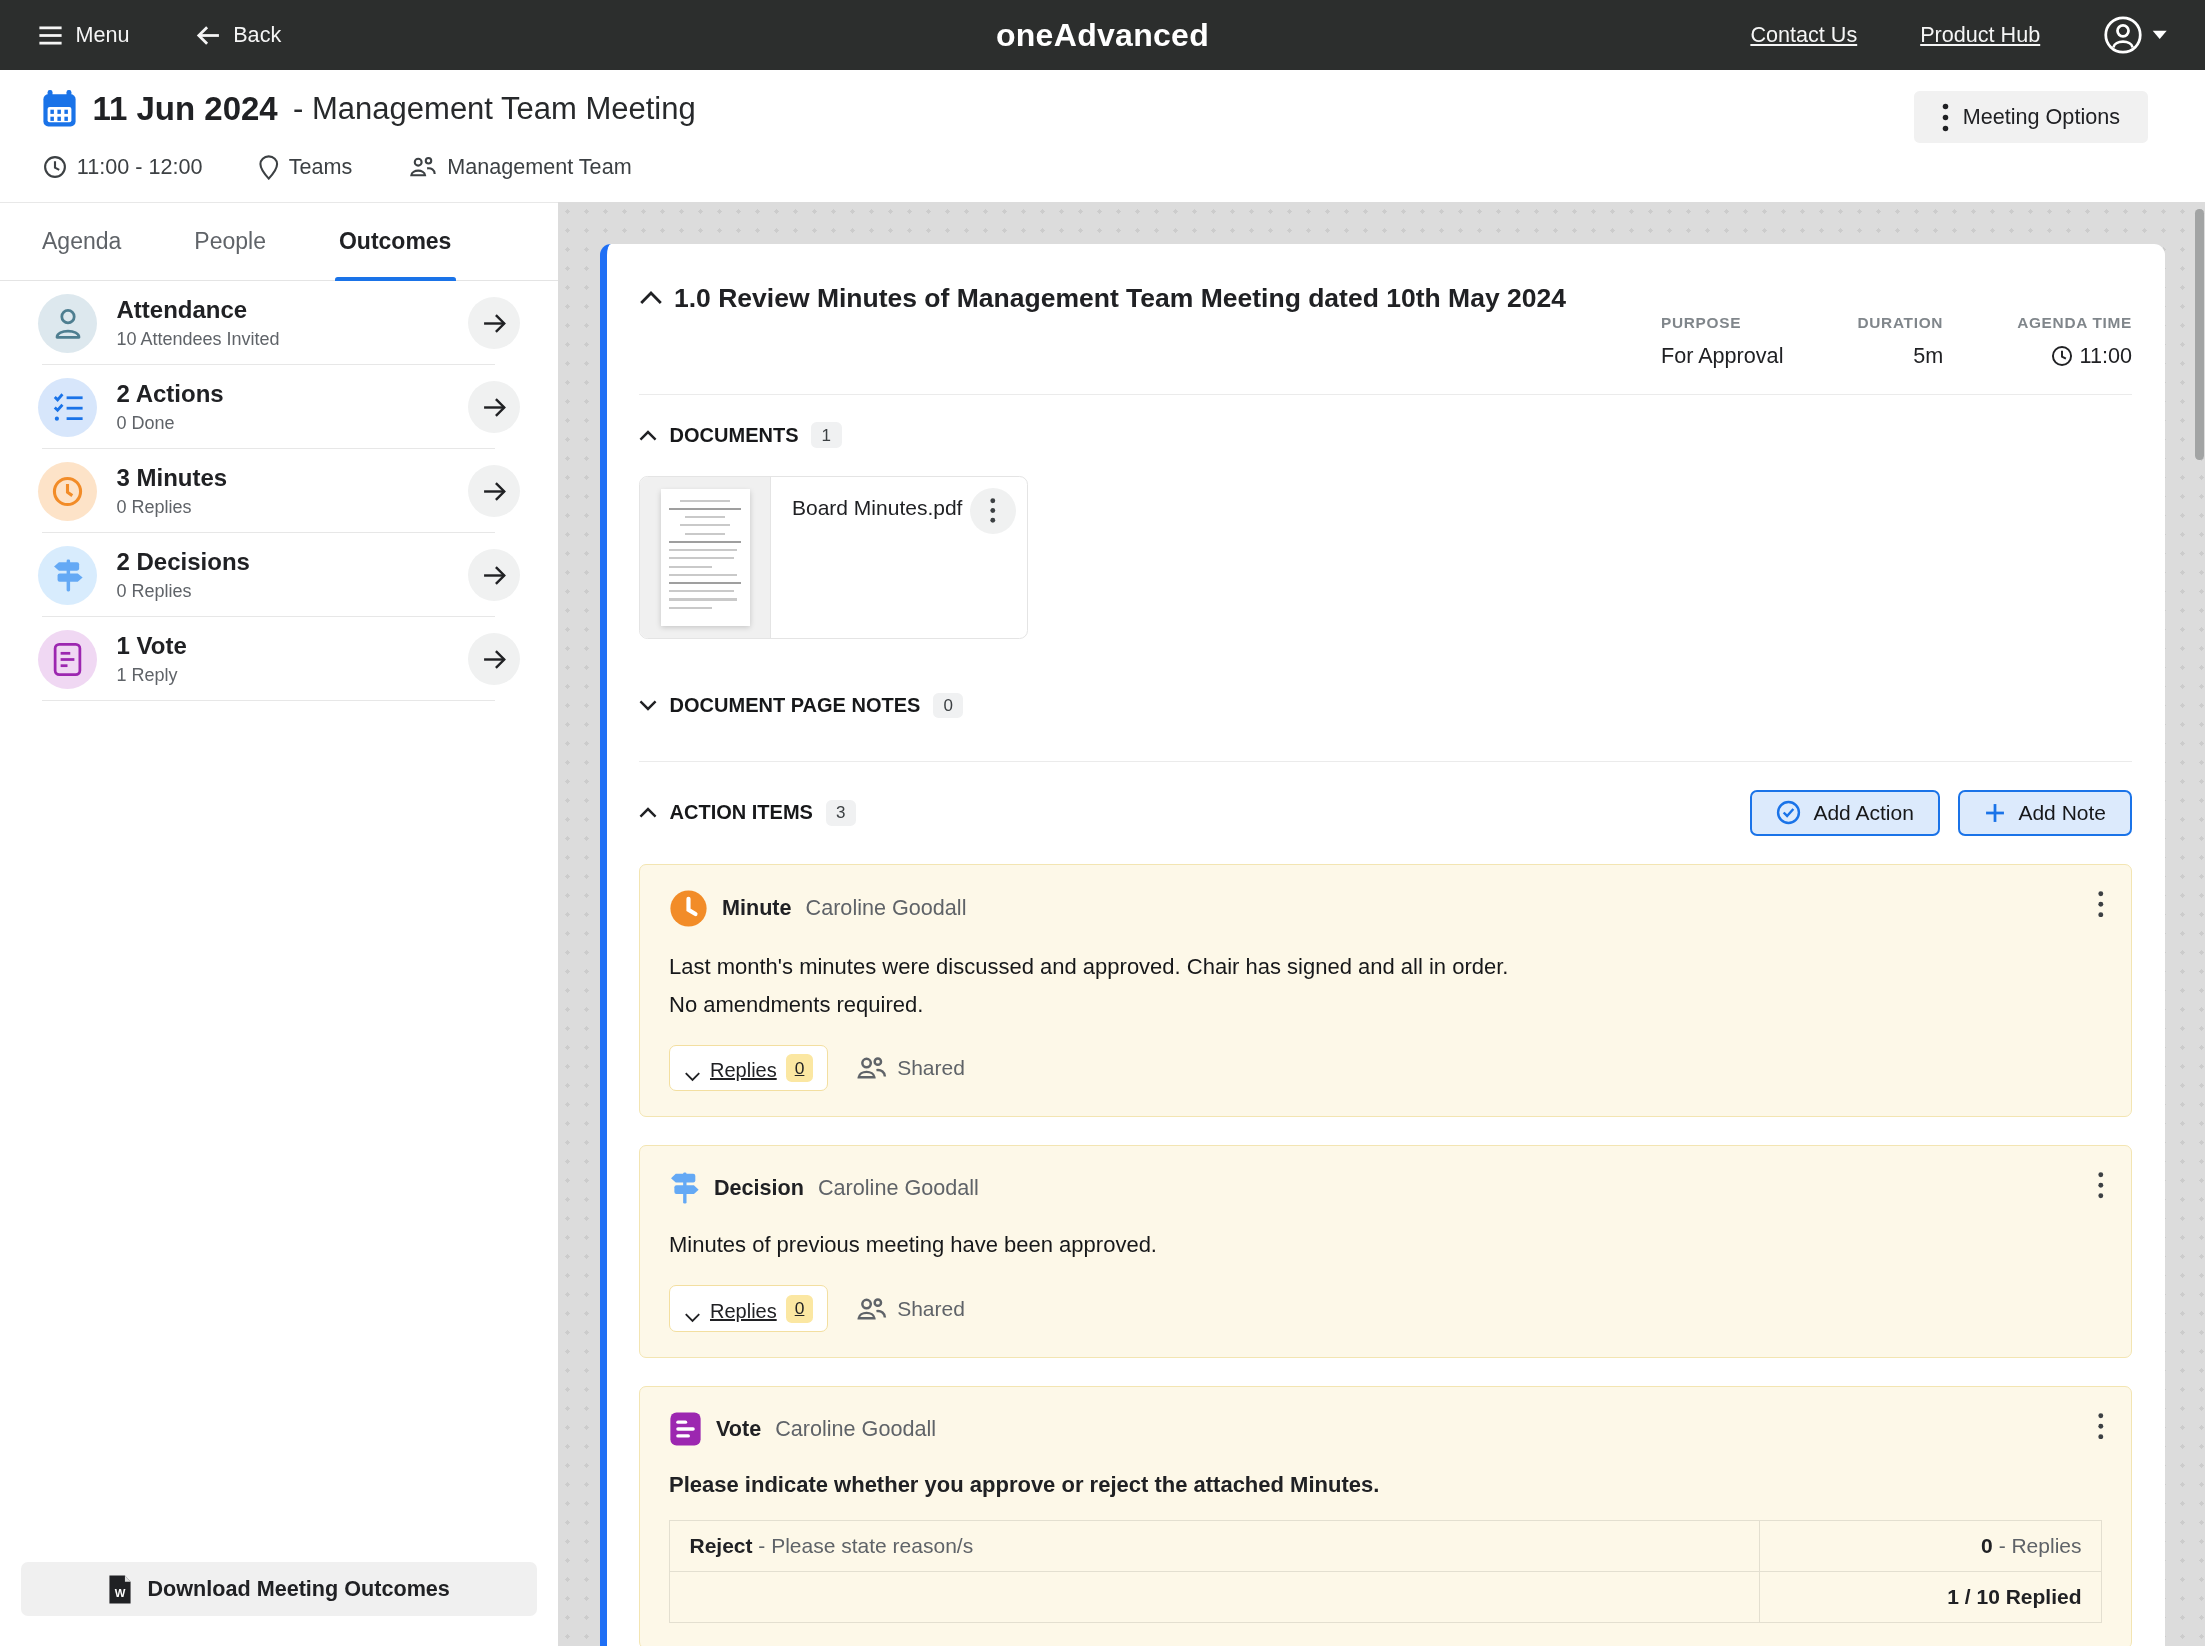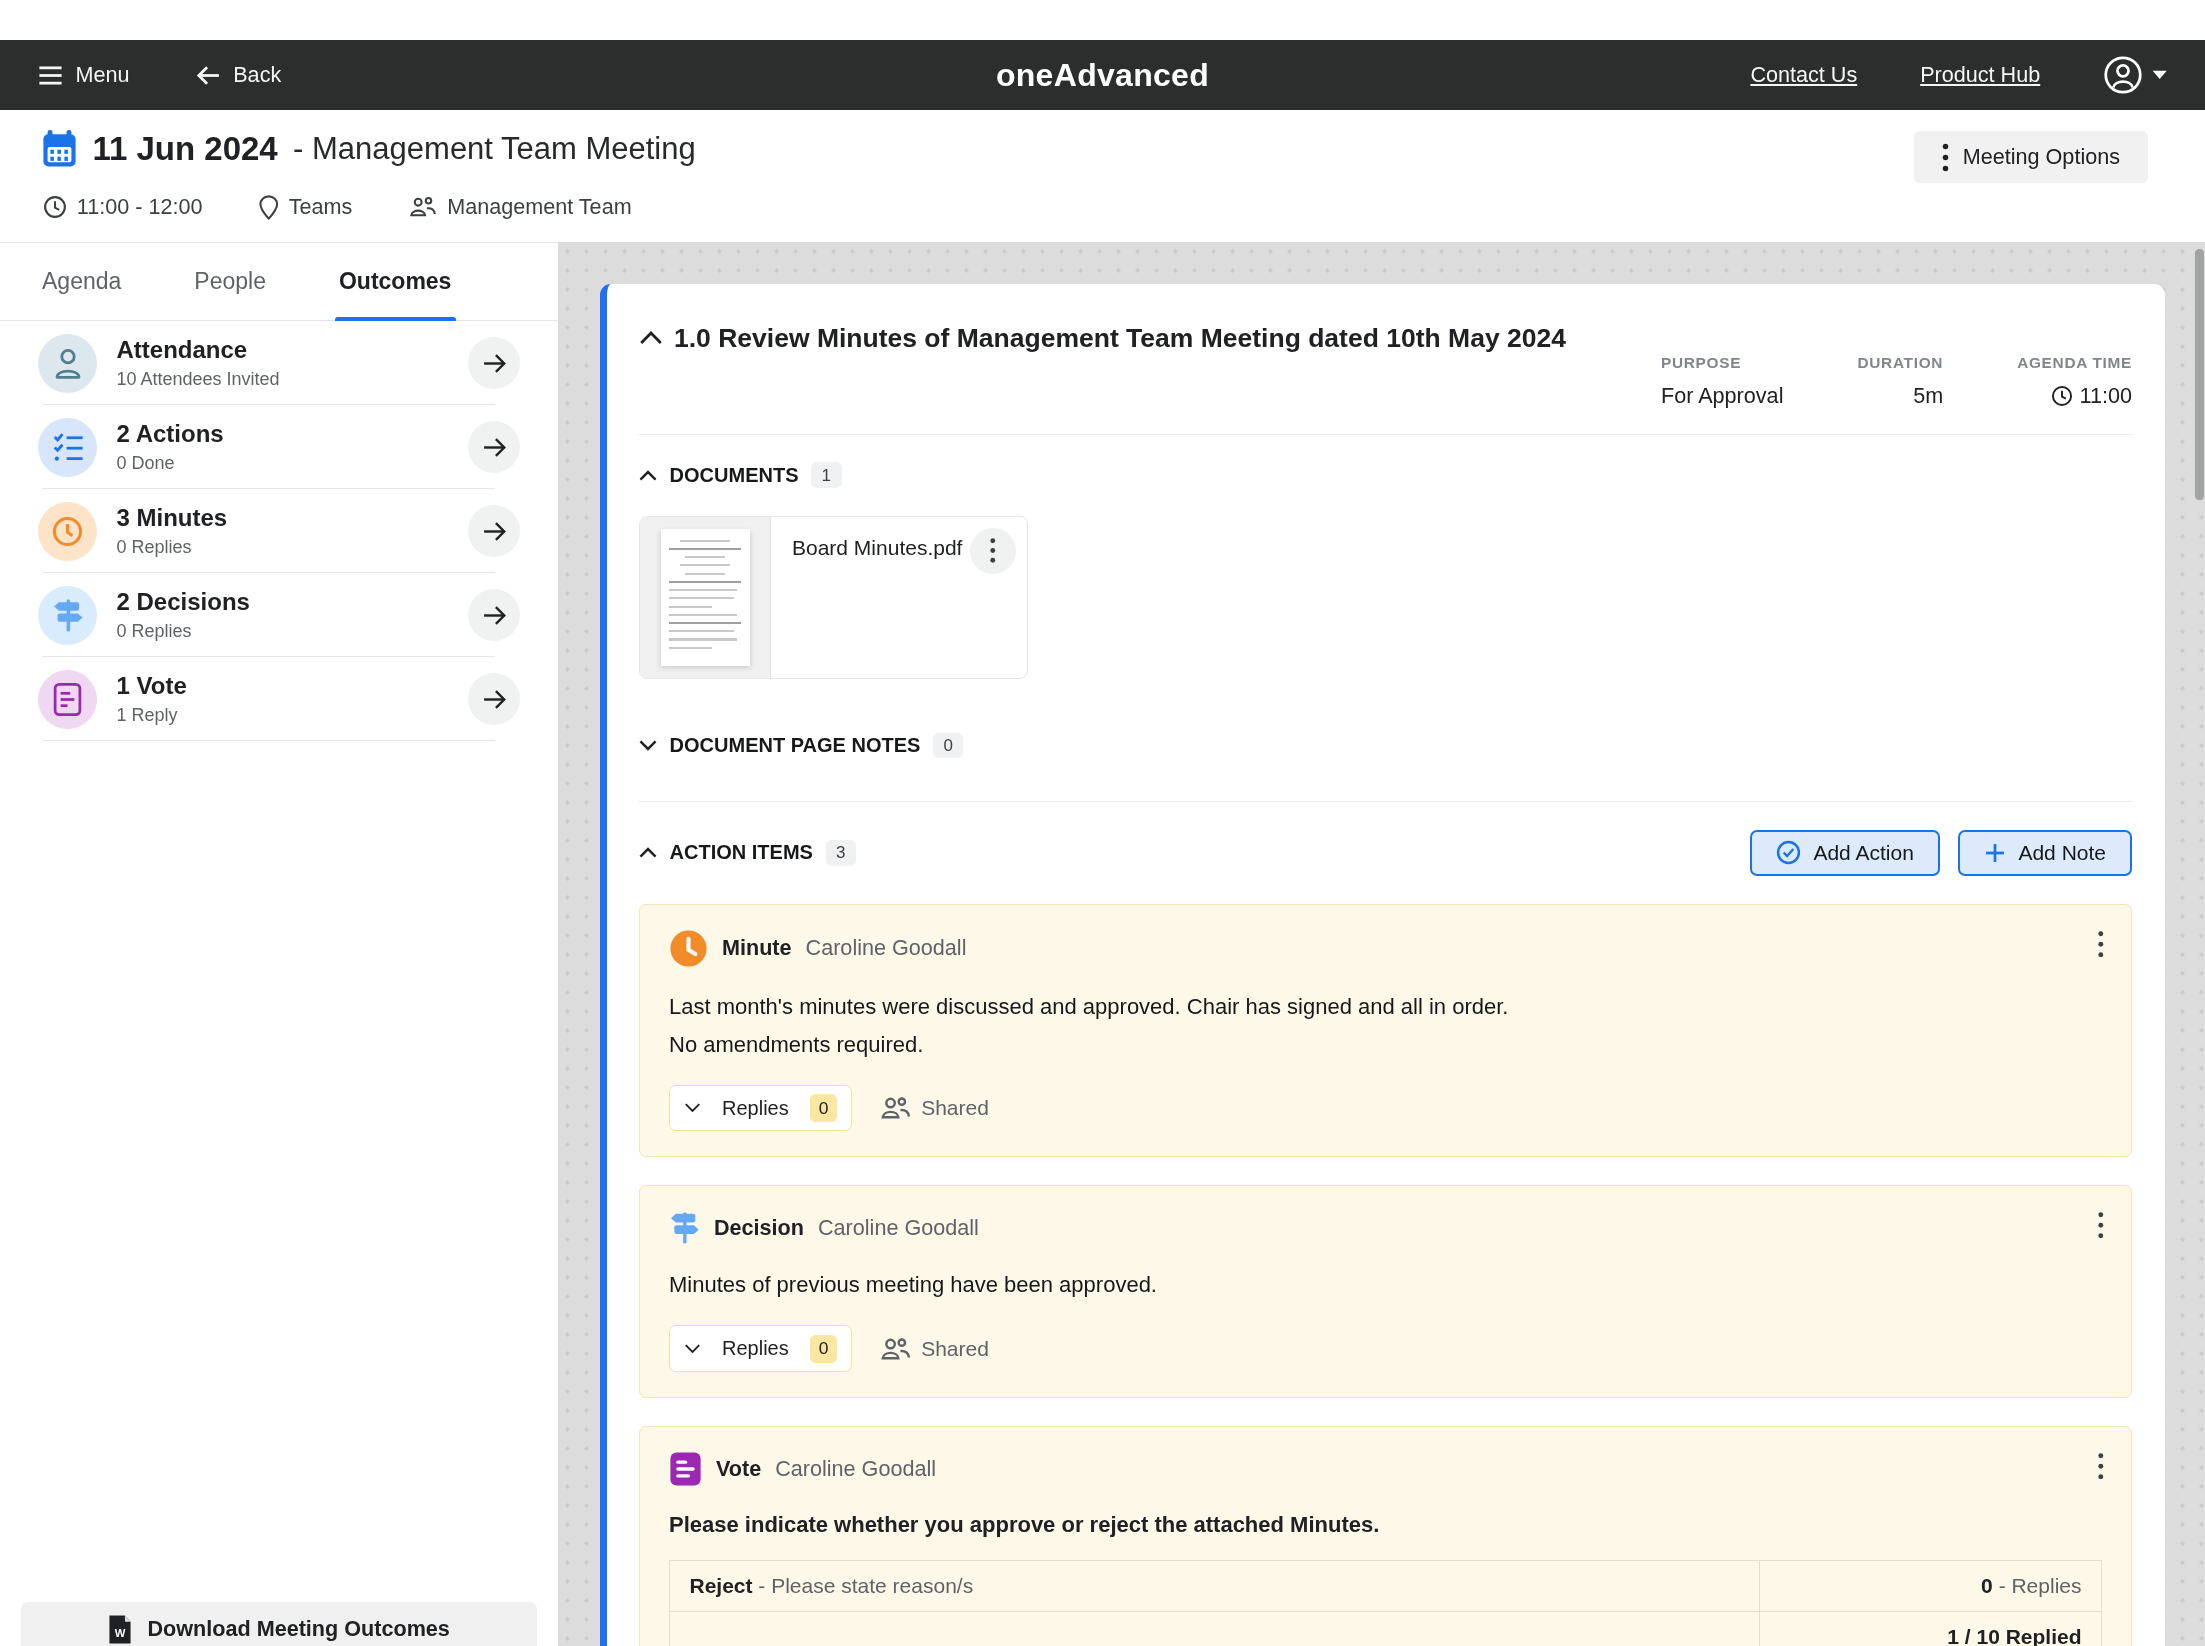--- a/index.html
+++ b/index.html
@@ -1,18 +1,18 @@
 <!DOCTYPE html>
 <html style="font-size:11px"><head>
 <meta charset="utf-8">
 <style>
   * { margin:0; padding:0; box-sizing:border-box; }
   html,body { width:2205px; height:1647px; overflow:hidden; background:#fff;
     font-family:"Liberation Sans", sans-serif; color:#202124; }
-  .app { position:relative; width:2205px; height:1436px;margin-top:40px; }
+  .app { position:relative; width:2205px; height:1436px; }
 
   
   .topbar { position:absolute; left:0; top:0; width:2205px; height:70px; background:#2c2e2d;
     display:flex; align-items:center; padding:0 38px; color:#f5f5f5; }
   .topbar-btn { display:flex; align-items:center; gap:12.6px; background:none; border:none;
     color:#f5f5f5; font-size:21.6px; font-family:inherit; cursor:pointer; }
   .topbar-btn + .topbar-btn { margin-left:66px; }
   .logo { position:absolute; left:50%; transform:translateX(-50%); font-size:32px; font-weight:700;
     letter-spacing:0.3px; color:#fff; }
   .topbar-right { margin-left:auto; display:flex; align-items:center; gap:63px;text-decoration:underline; }
@@ -95,22 +95,22 @@
     display:flex; align-items:center; gap:12.6px; font-size:21px; font-family:inherit; color:#17181a; cursor:pointer; }
 
   .card { position:relative; background:#fdf8e8; border:1.4px solid #f3e5b2; border-radius:7px;
     margin-top:28px; padding:24px 29px 25px 29px; }
   .card-head { display:flex; align-items:center; gap:14px; }
   .card-type { font-size:21.6px; font-weight:700; color:#202124; }
   .card-author { font-size:21.6px; color:#5f6368; }
   .card-kebab { position:absolute; right:12.6px; top:18px; }
   .card-text { font-size:22px; color:#17181a; margin-top:24px; line-height:1.35; }
   .card-foot { display:flex; align-items:center; gap:28px; margin-top:25px; }
-  .replies-pill { display:flex; align-items:center; gap:21px; background:#fff; border:1.4px solid #f3dfa0;
-    border-radius:7px; padding:8.4px 14px; font-size:20px; color:#202124; font-family:inherit; cursor:pointer; }
+  .replies-pill { display:flex; align-items:flex-end; gap:9px; background:#fff; border:1.4px solid #f3dfa0;
+    border-radius:7px; padding:8.4px 14px; font-size:20px; color:#202124; font-family:inherit; cursor:pointer;text-decoration:underline; }
   .yellow-badge { background:#fbe7a2; border-radius:5.6px; padding:3.5px 9px; font-size:17.4px; }
   .shared { display:flex; align-items:center; gap:9.8px; font-size:21px; color:#5f6368; }
 
   .vote-question { font-size:22px; font-weight:700; margin-top:25px; }
   .vote-table { width:100%; margin-top:22px; border-collapse:collapse; }
   .vote-table td { border:1.4px solid #e3dfd0; height:51px; font-size:21px; padding:0 19.5px; }
   .vote-table td.r { text-align:right; width:342px; }
   .b { font-weight:700; color:#202124; }
   .muted { color:#5f6368; font-weight:400; }
   .light { color:#9aa0a6; font-weight:400; }

